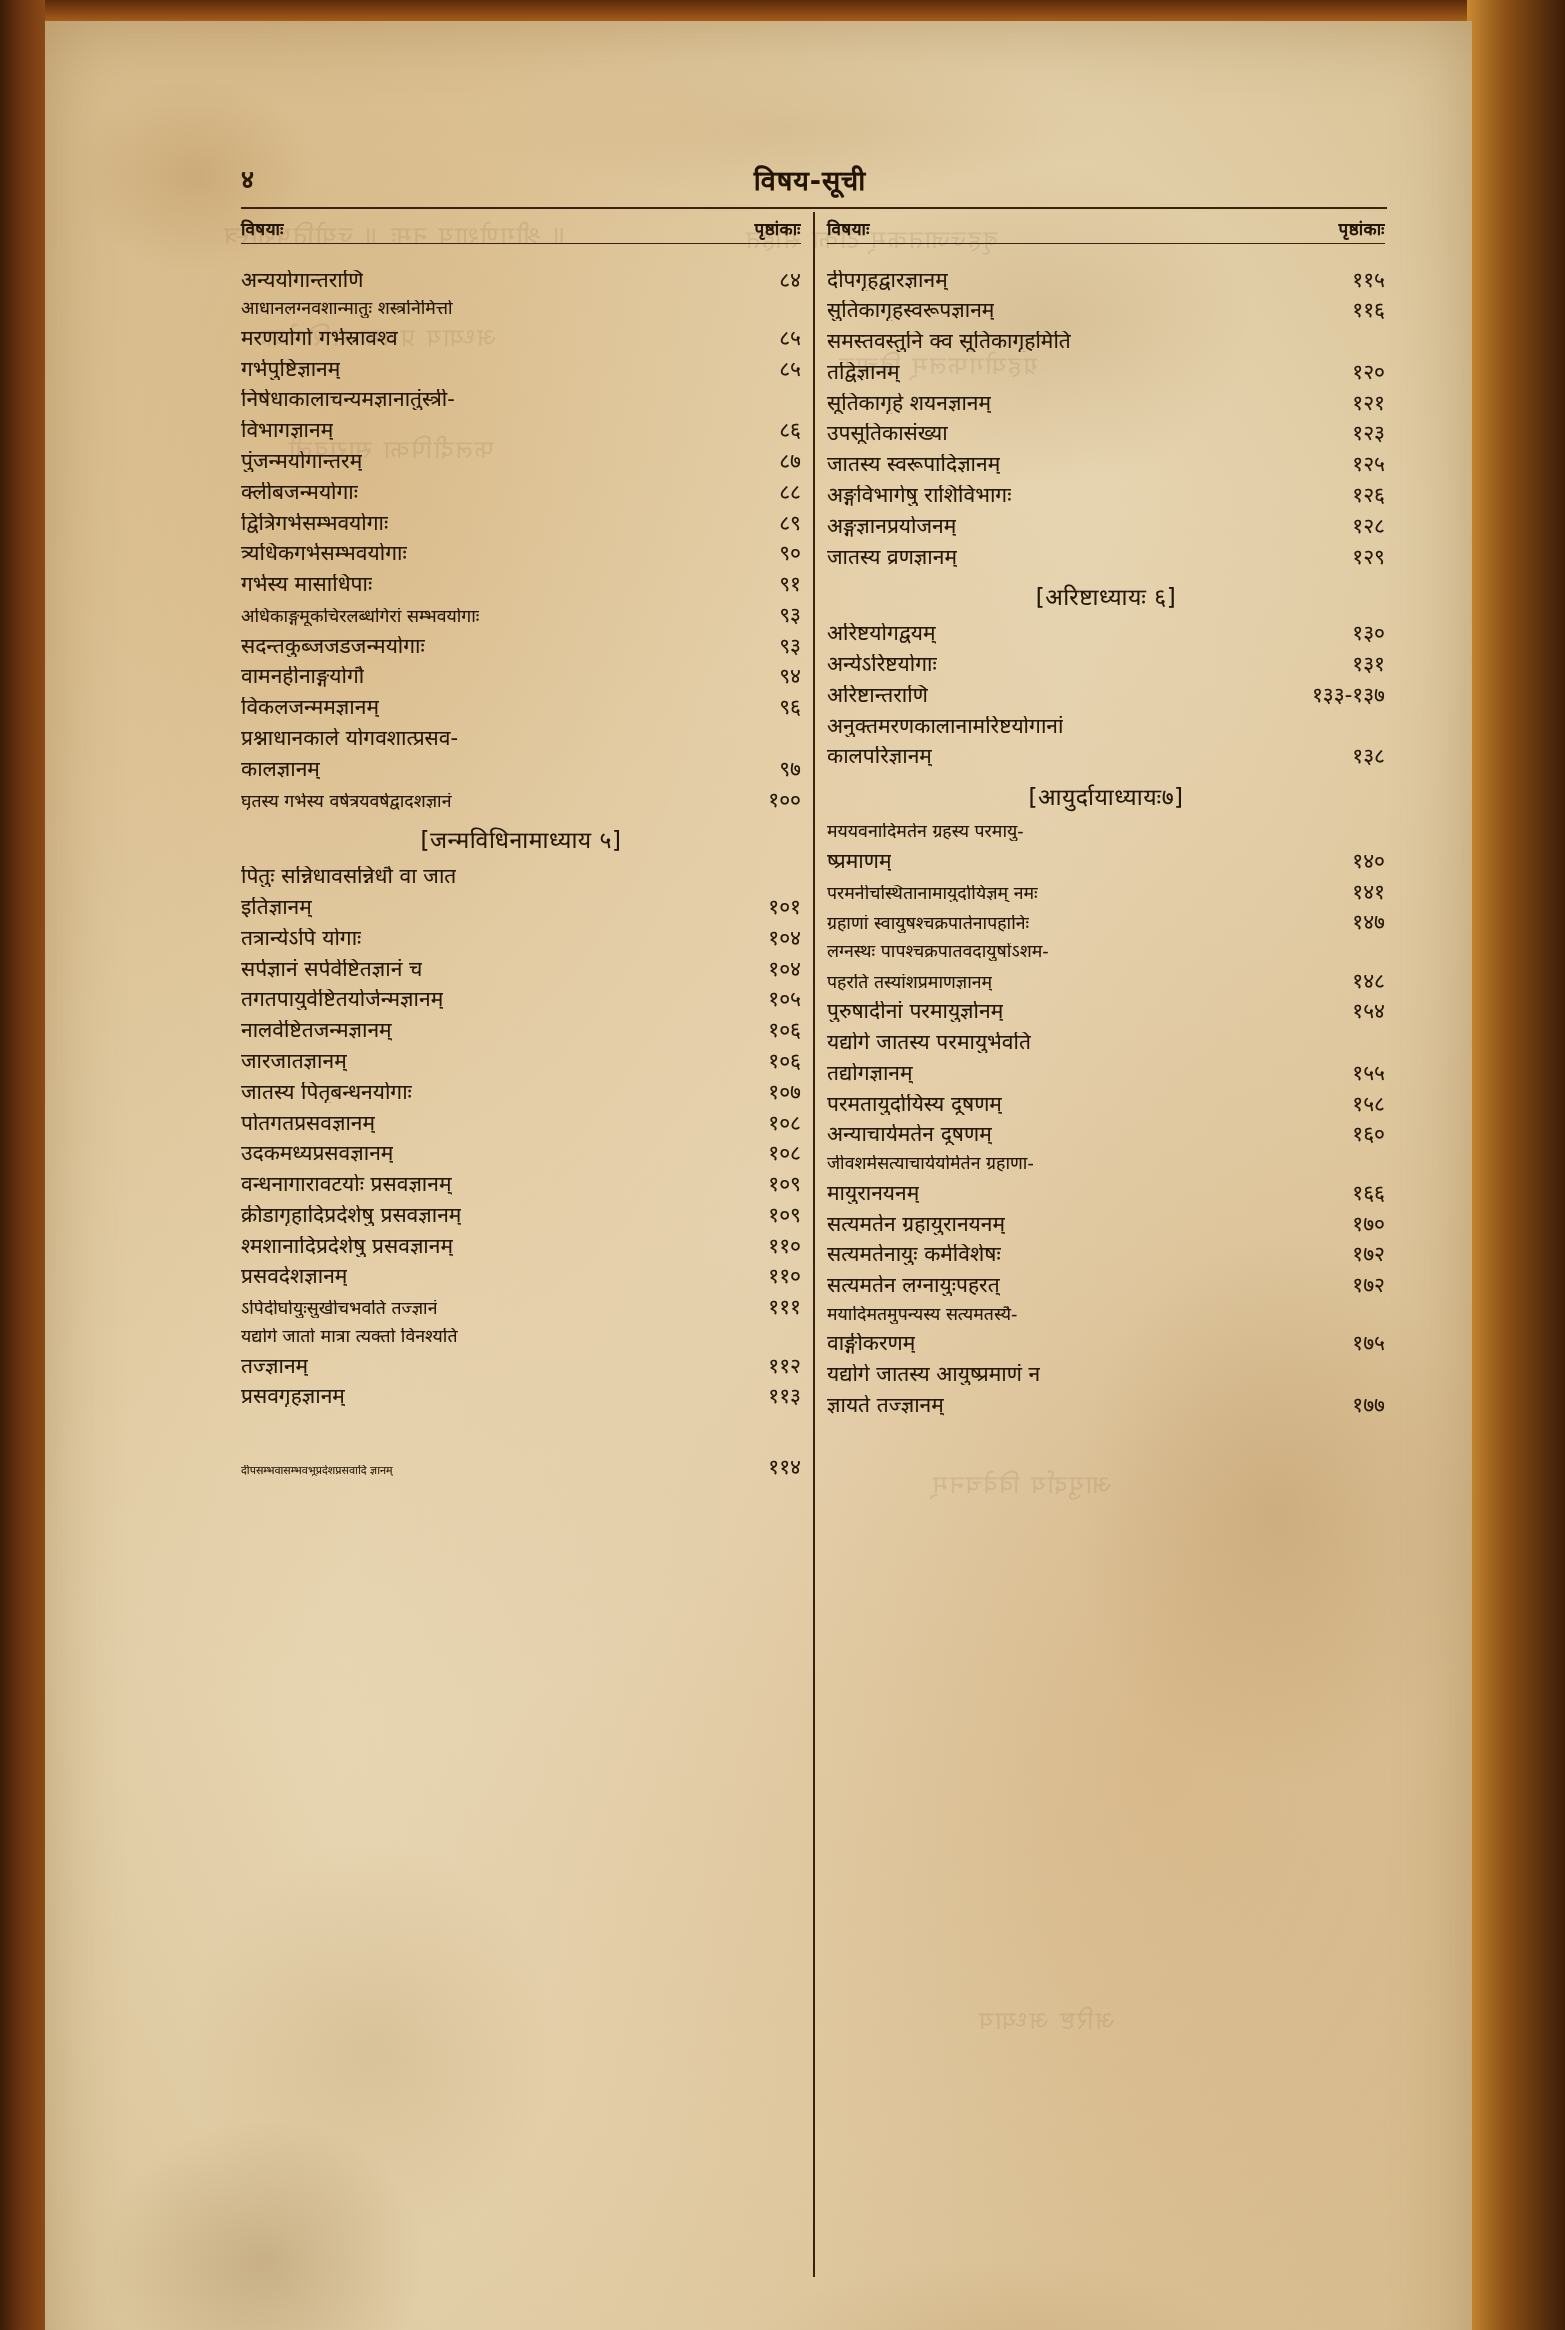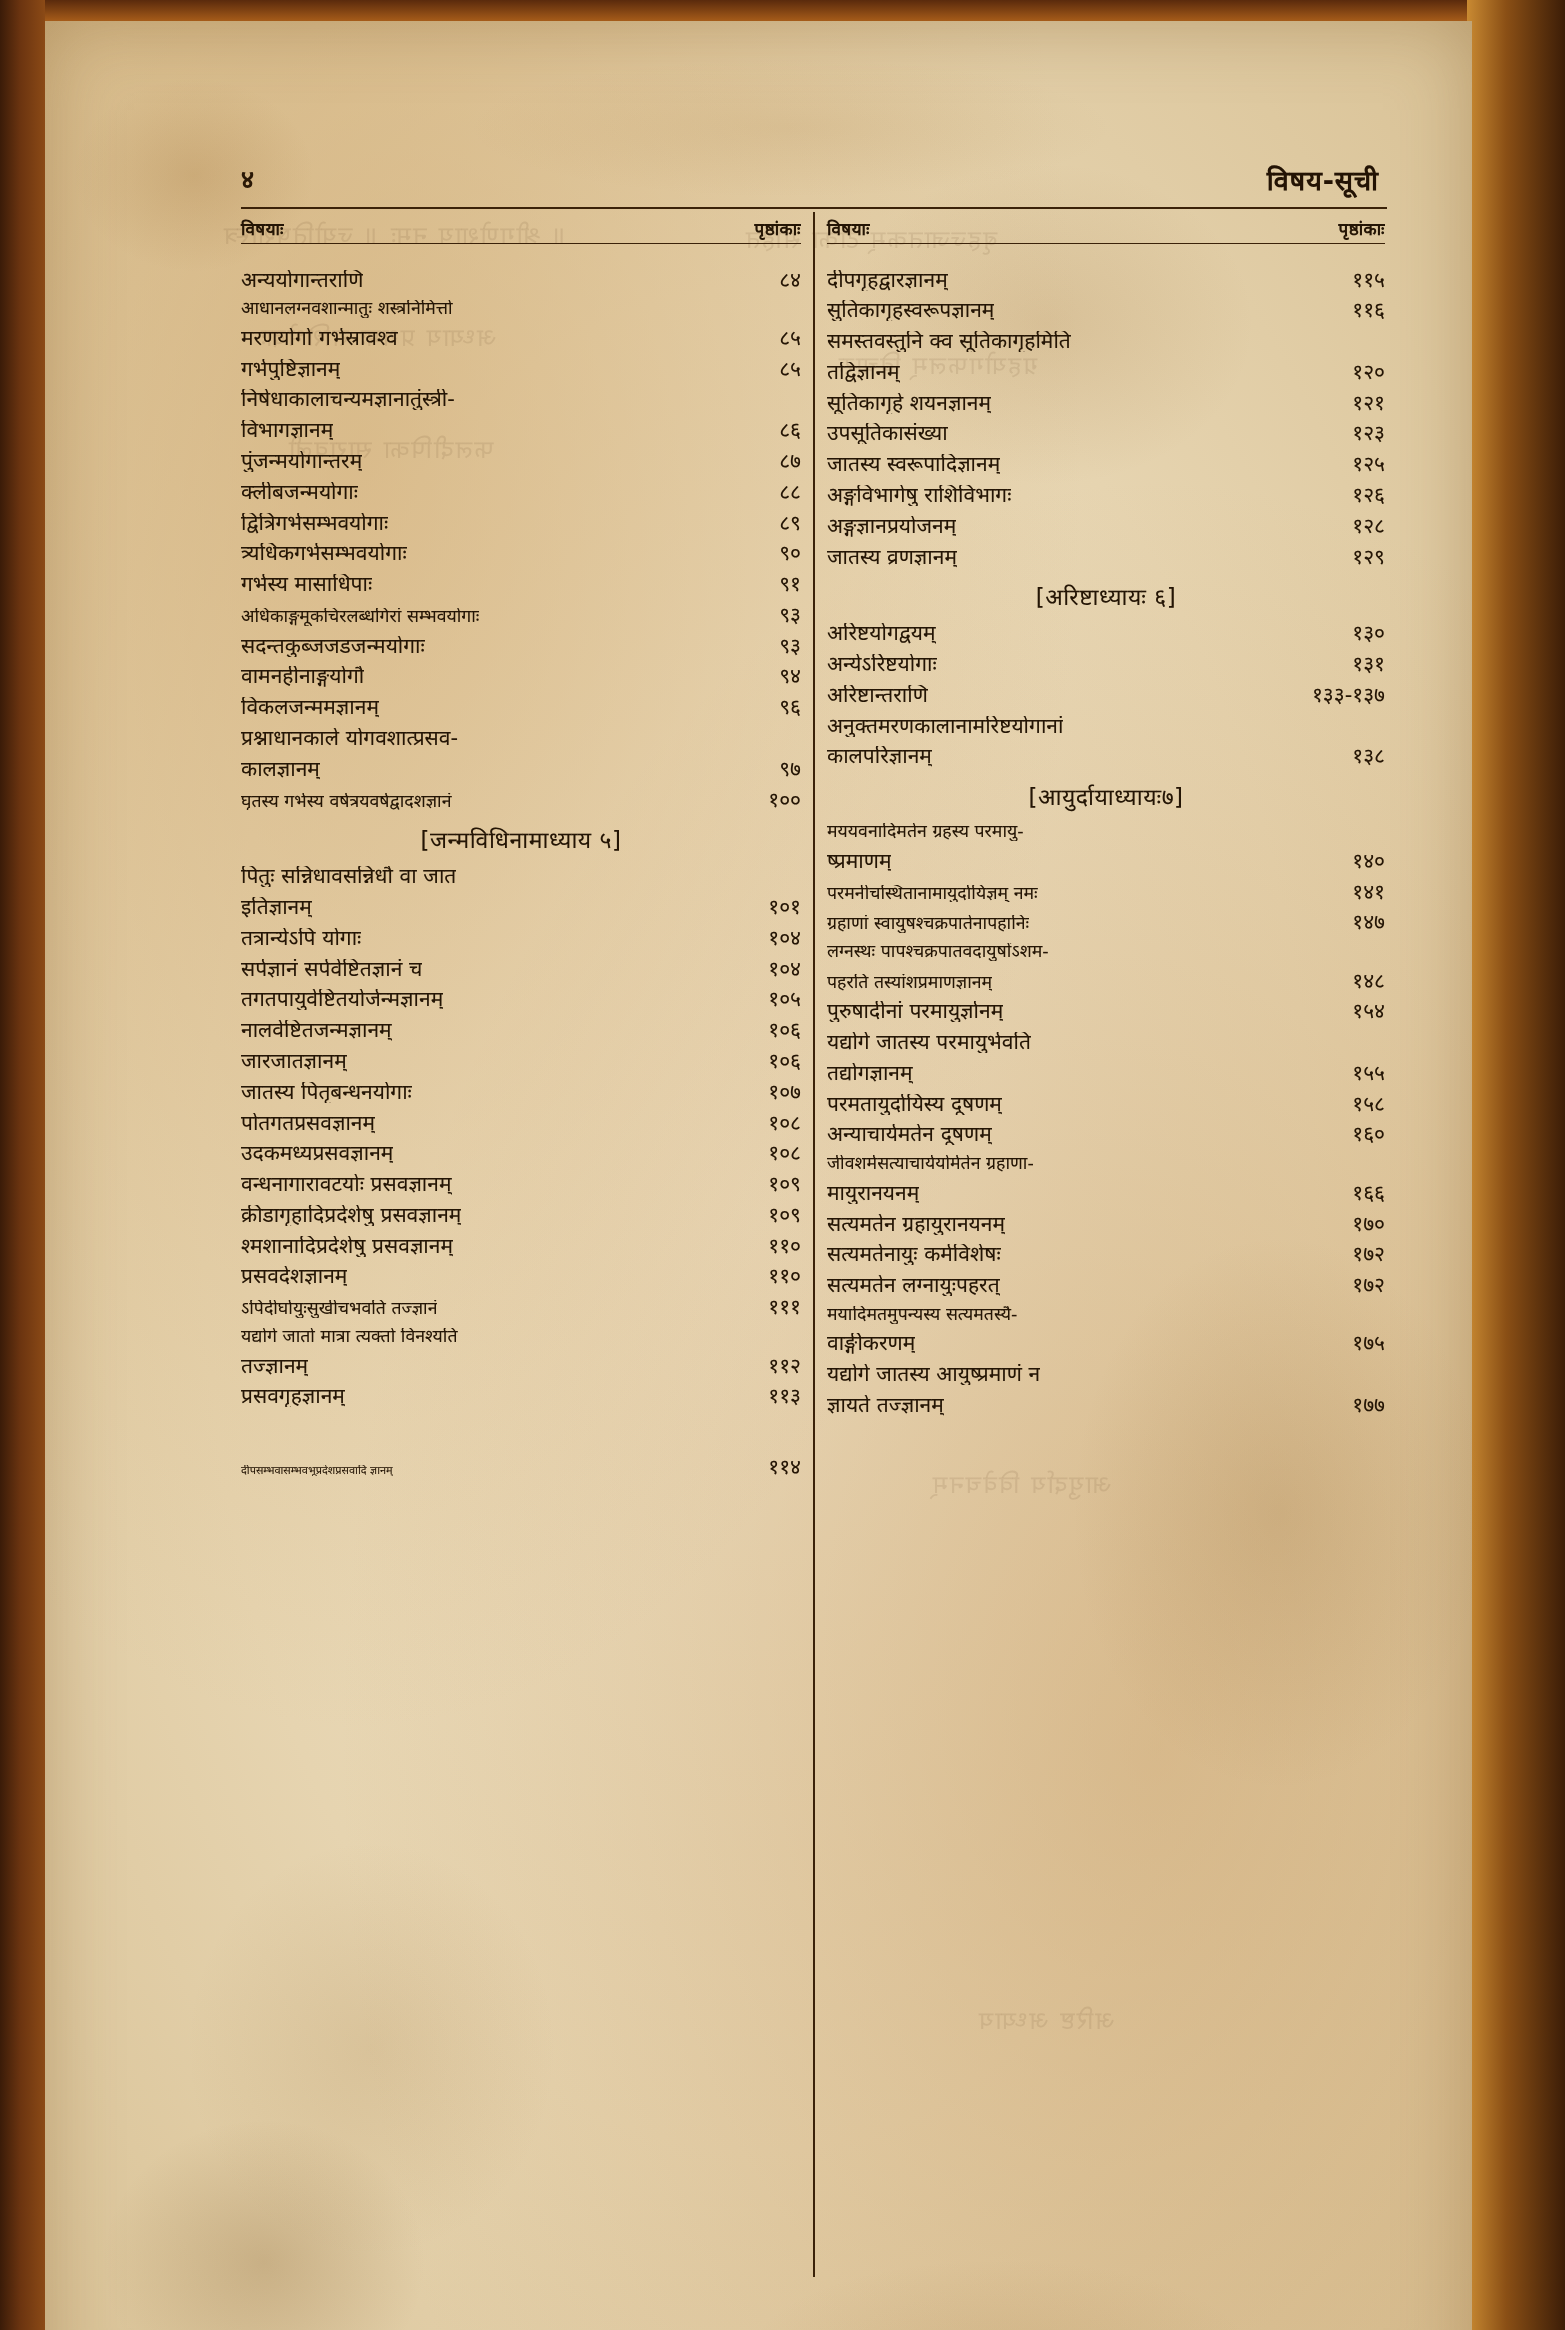--- a/index.html
+++ b/index.html
@@ -96,21 +96,21 @@
     height: 40px;
   }
   .folio {
     font-size: 25px;
     font-weight: bold;
     color: #2a1806;
   }
   .doc-title {
     position: absolute;
     left: 0; right: 8px;
-    text-align: right;
+    text-align: center;
     font-size: 27px;
     font-weight: bold;
     letter-spacing: 0.9px;
     color: #231304;
   }
 
   .rule {
     height: 2.3px;
     background: #3b2209;
     margin-top: 5.6px;

